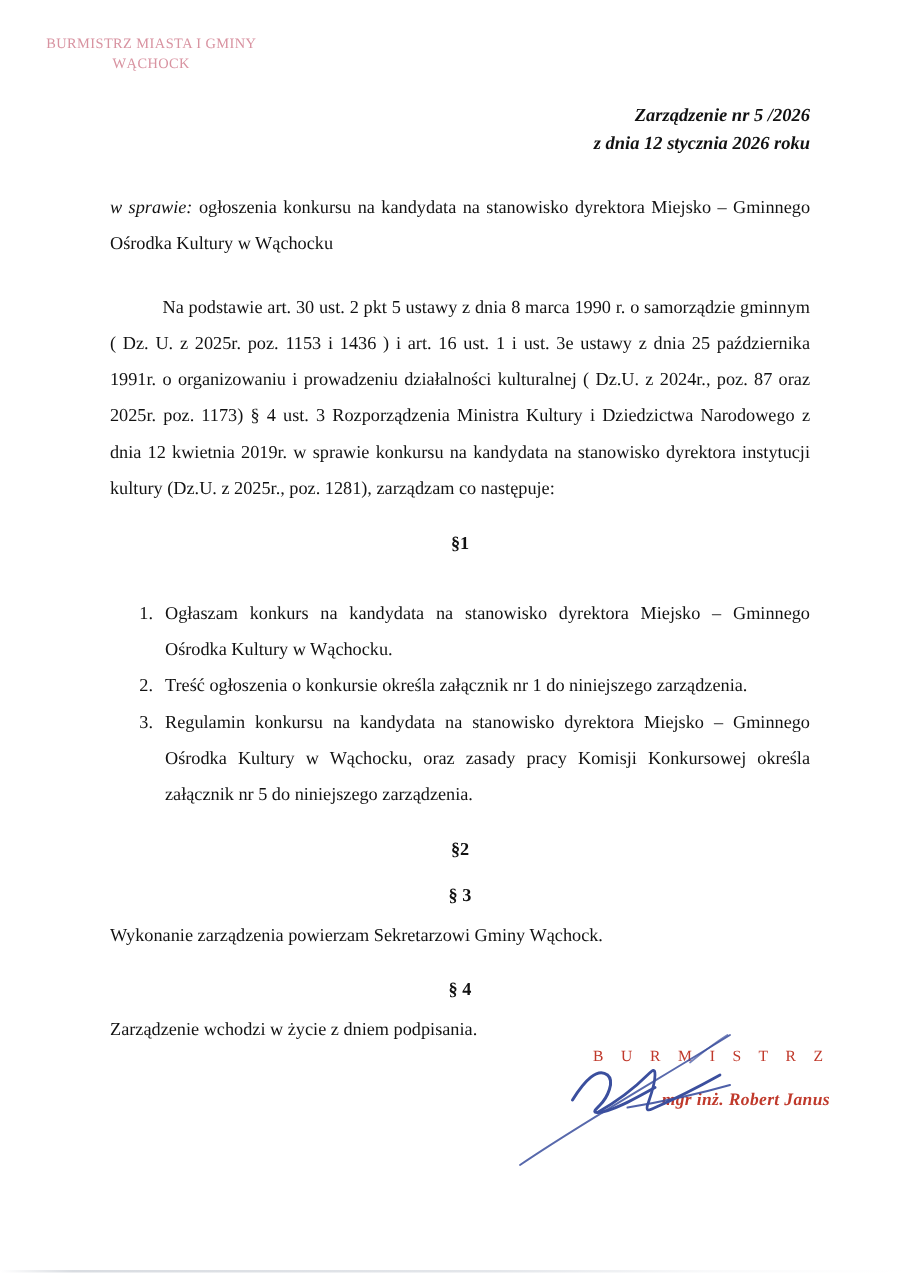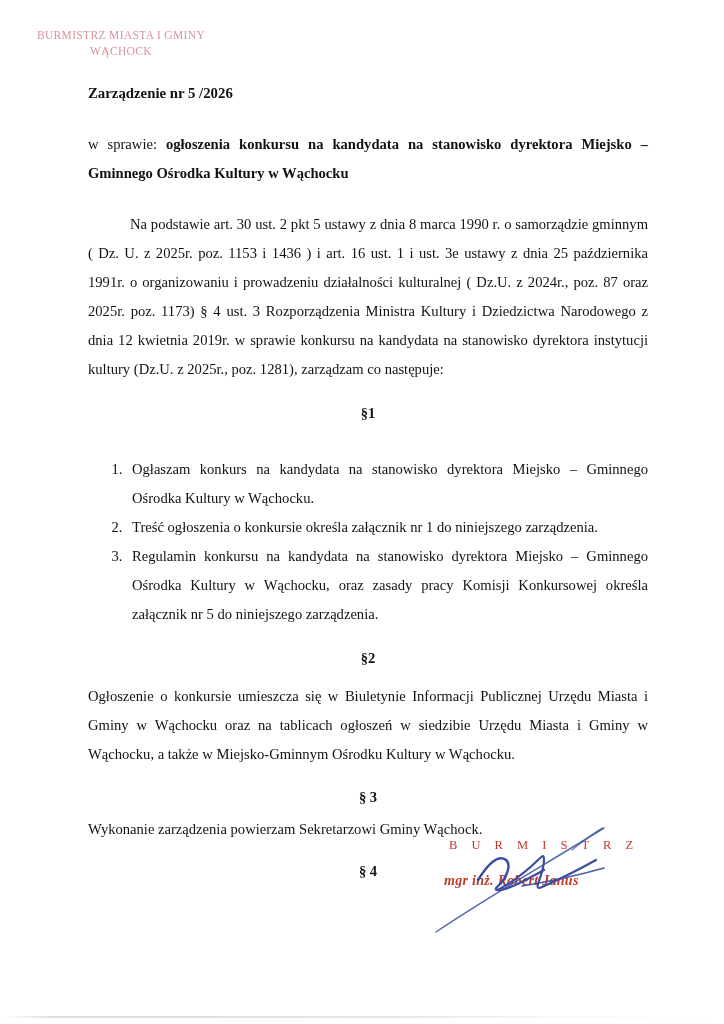--- a/index.html
+++ b/index.html
@@ -56,36 +56,37 @@
     position: absolute;
     left: 88px;
     top: 0;
     width: 560px;
     font-size: 14.6px;
     line-height: 27px;
   }
 
   .doc-title {
     margin-top: 82px;
-    text-align: left;
+    text-align: right;
     font-weight: bold;
     font-size: 14.8px;
     line-height: 22px;
+    font-style: italic;
   }
   .doc-title span { display: block; }
 
   .subject {
     margin-top: 26px;
     text-align: justify;
     text-justify: inter-word;
     font-size: 14.6px;
     line-height: 29px;
   }
-  .subject .lead { font-weight: normal; }
-  .subject .emph { font-weight: bold; }
+  .subject .lead { font-weight: normal; font-style: italic; }
+  .subject .emph { font-weight: normal; }
 
   .legal-basis {
     margin-top: 22px;
     text-align: justify;
     text-justify: inter-word;
     text-indent: 42px;
     line-height: 29px;
   }
 
   .section-mark {
@@ -114,24 +115,24 @@
     text-align: justify;
     text-justify: inter-word;
     line-height: 29px;
     margin-top: 10px;
   }
   .para.flush { margin-top: 4px; text-align: left; }
 
   
   .signature {
     position: absolute;
-    left: 444px;
+    left: 424px;
     top: 838px;
     width: 240px;
-    text-align: left;
+    text-align: right;
   }
   .sig-office {
     color: #c0392b;
     font-size: 12.5px;
     letter-spacing: 5.5px;
     font-family: "Liberation Serif", "DejaVu Serif", serif;
     margin-left: 5px;
   }
   .sig-name {
     color: #c0392b;
@@ -157,40 +158,41 @@
 
   <div class="letterhead">
     <span class="lh-1">BURMISTRZ MIASTA I GMINY</span>
     <span class="lh-2">WĄCHOCK</span>
   </div>
 
   <div class="content">
 
     <div class="doc-title">
       <span>Zarządzenie nr 5 /2026</span>
+      <span>z dnia 12 stycznia 2026 roku</span>
     </div>
 
     <p class="subject"><span class="lead">w sprawie: </span><span class="emph">ogłoszenia konkursu na kandydata na stanowisko dyrektora Miejsko – Gminnego Ośrodka Kultury w Wąchocku</span></p>
 
     <p class="legal-basis">Na podstawie art. 30 ust. 2 pkt 5 ustawy z dnia 8 marca 1990 r. o samorządzie gminnym ( Dz. U. z 2025r. poz. 1153 i 1436 ) i art. 16 ust. 1 i ust. 3e ustawy z dnia 25 października 1991r. o organizowaniu i prowadzeniu działalności kulturalnej ( Dz.U. z 2024r., poz. 87 oraz 2025r. poz. 1173) § 4 ust. 3 Rozporządzenia Ministra Kultury i Dziedzictwa Narodowego z dnia 12 kwietnia 2019r. w sprawie konkursu na kandydata na stanowisko dyrektora instytucji kultury (Dz.U. z 2025r., poz. 1281), zarządzam co następuje:</p>
 
     <div class="section-mark">§1</div>
     <ol class="clauses">
       <li>Ogłaszam konkurs na kandydata na stanowisko dyrektora Miejsko – Gminnego Ośrodka Kultury w Wąchocku.</li>
       <li>Treść ogłoszenia o konkursie określa załącznik nr 1 do niniejszego zarządzenia.</li>
       <li>Regulamin konkursu na kandydata na stanowisko dyrektora Miejsko – Gminnego Ośrodka Kultury w Wąchocku, oraz zasady pracy Komisji Konkursowej określa załącznik nr 5 do niniejszego zarządzenia.</li>
     </ol>
 
     <div class="section-mark">§2</div>
-    <p class="para">Ogłoszenie o konkursie umieszcza się w Biuletynie Informacji Publicznej Urzędu Miasta i Gminy w Wąchocku oraz na tablicach ogłoszeń w siedzibie Urzędu Miasta i Gminy w Wąchocku, a także w Miejsko-Gminnym Ośrodku Kultury w Wąchocku.</p>
 
     <div class="section-mark tight">§ 3</div>
     <p class="para flush">Wykonanie zarządzenia powierzam Sekretarzowi Gminy Wąchock.</p>
 
     <div class="section-mark tight">§ 4</div>
+    <p class="para flush">Zarządzenie wchodzi w życie z dniem podpisania.</p>
 
   </div>
 
   <div class="signature">
     <div class="sig-office">B U R M I S T R Z</div>
     <div class="sig-name">mgr inż. Robert Janus</div>
 
     <svg class="sig-ink" viewBox="0 0 265 115">
       <g fill="none" stroke="#3b4f9e" stroke-linecap="round" stroke-linejoin="round">
         <path d="M10 112 C 60 78, 120 44, 178 8" stroke-width="1.5" opacity="0.85"></path>

